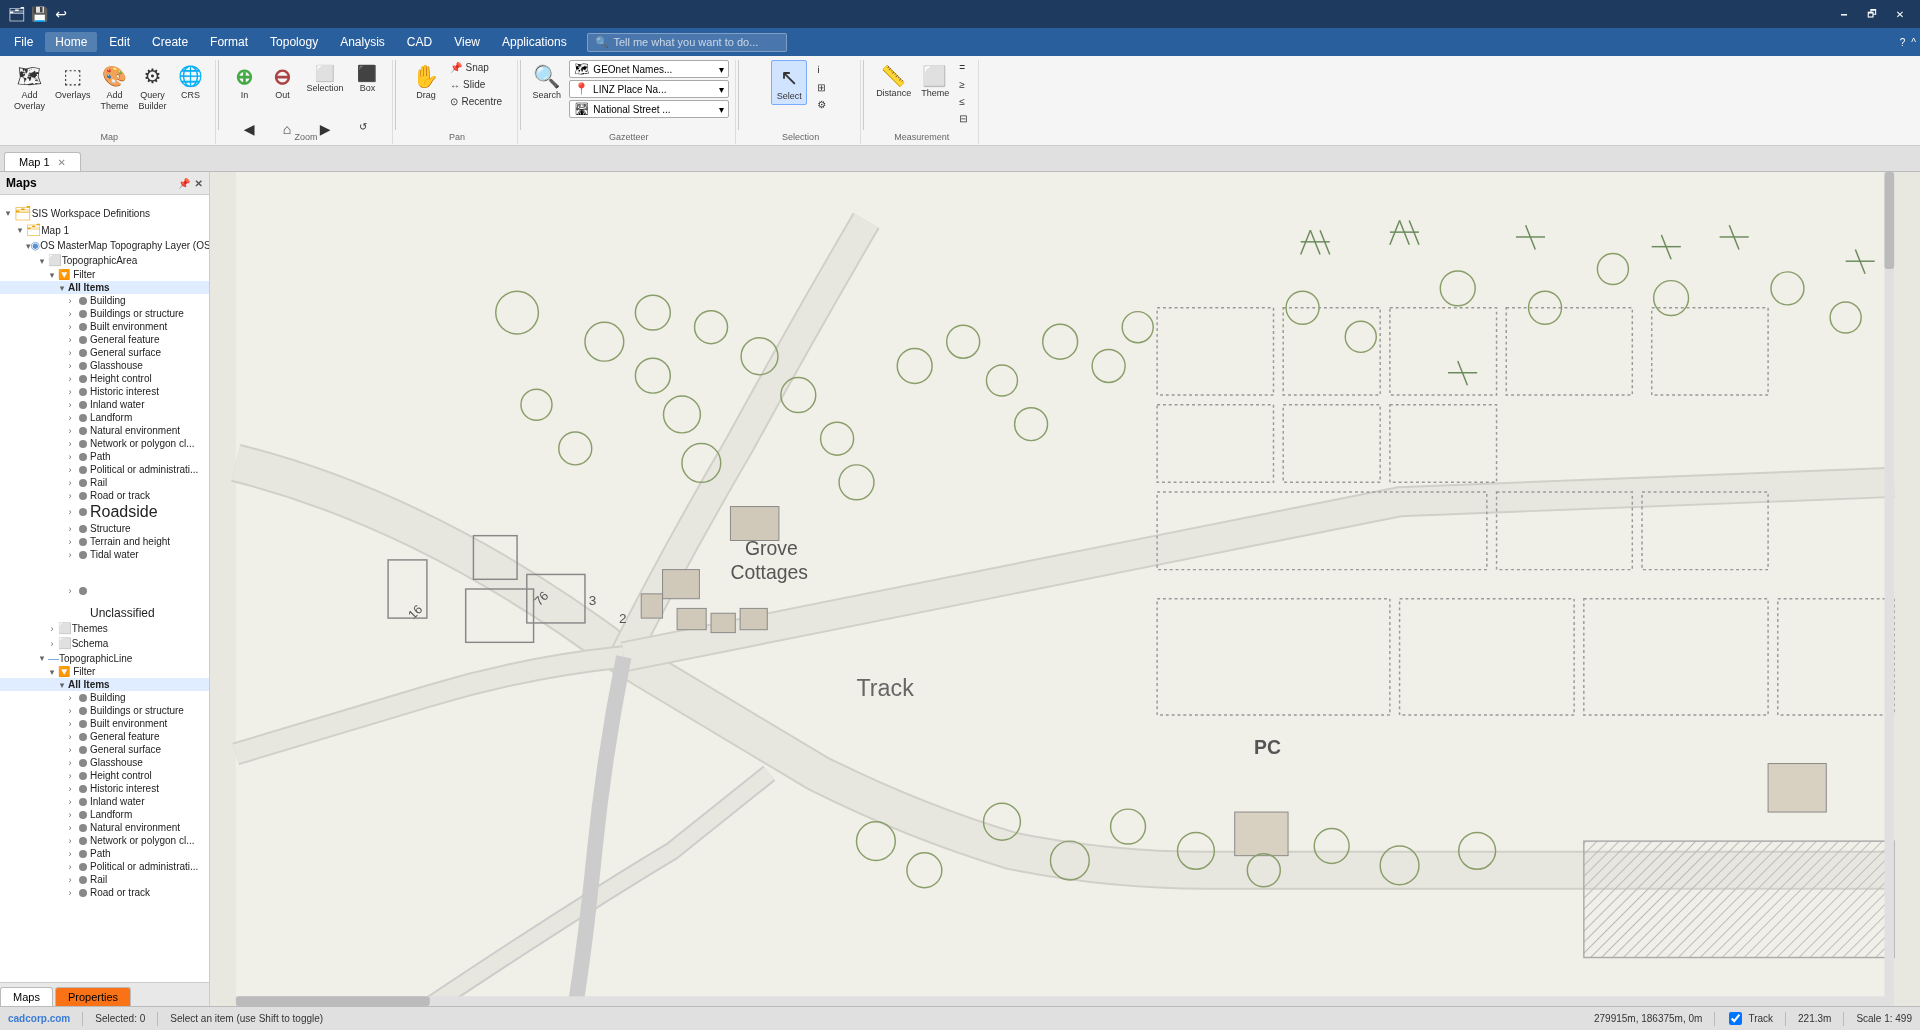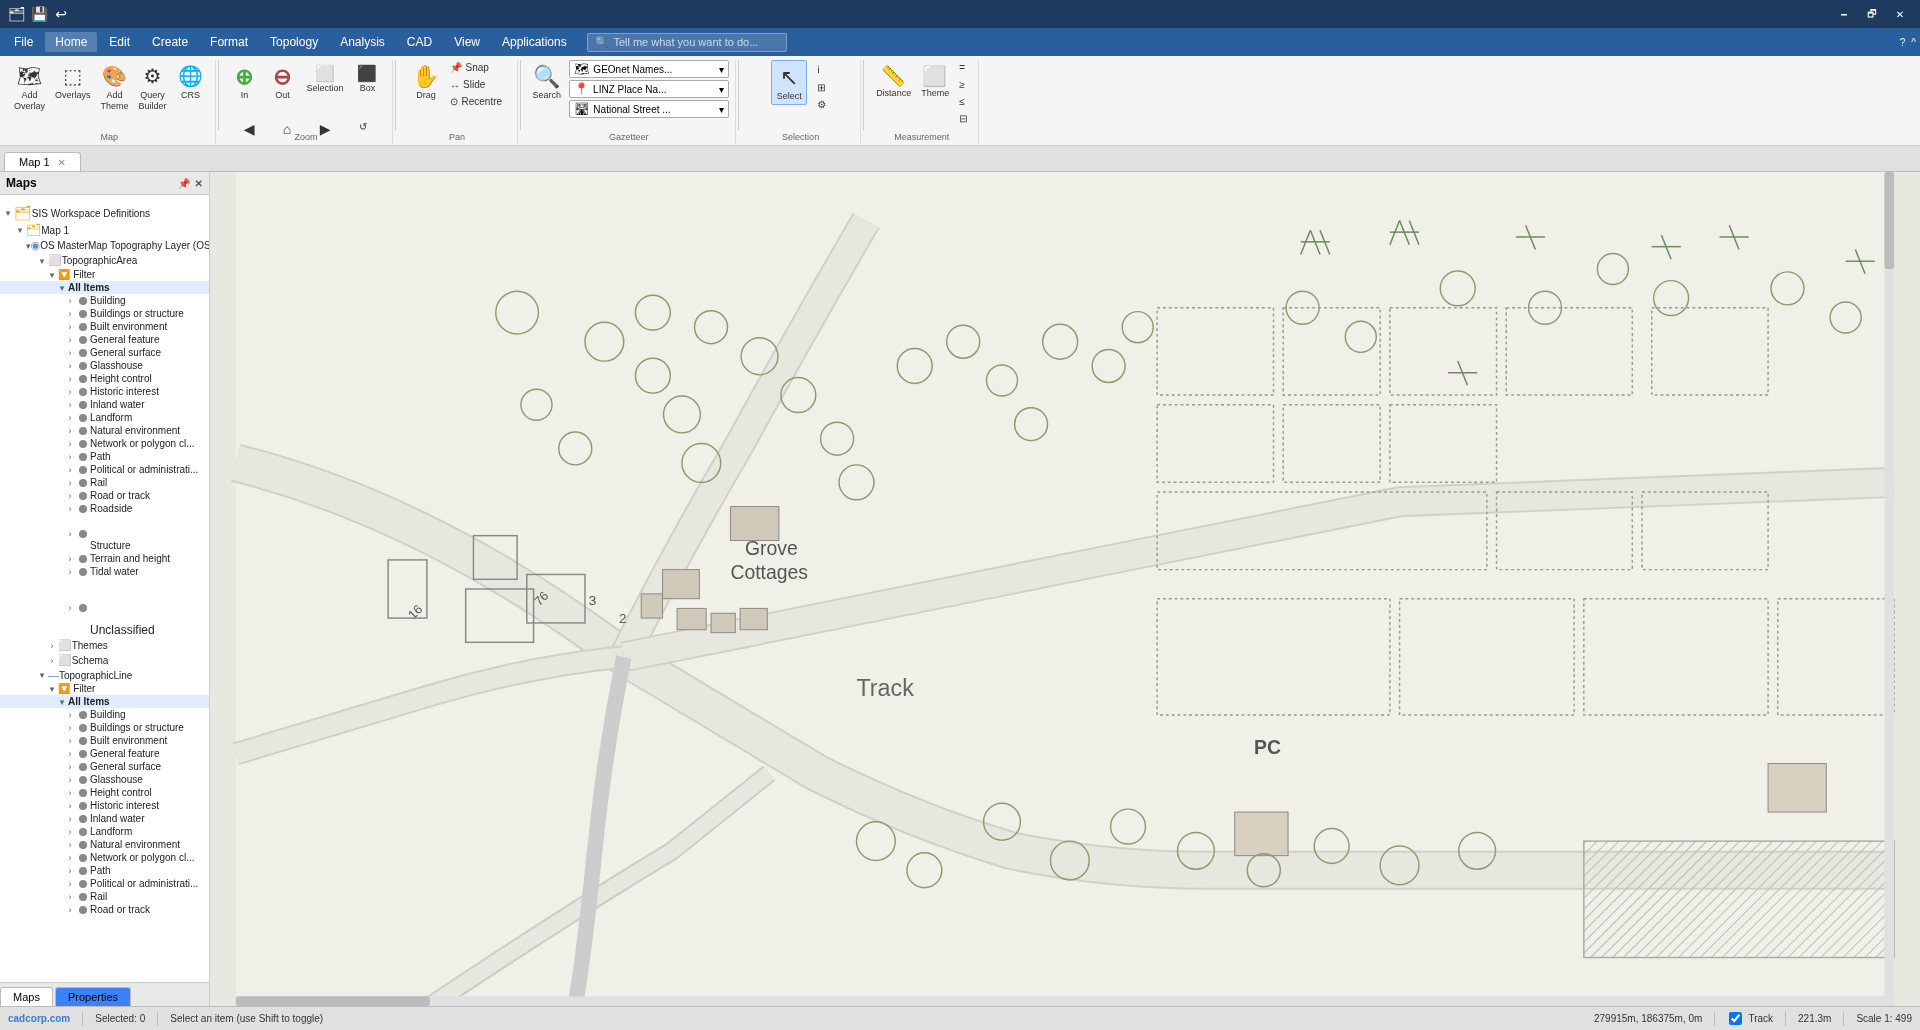--- a/index.html
+++ b/index.html
@@ -210,21 +210,21 @@
       border-top: 1px solid #ccc;
       height: 24px;
       align-items: flex-end;
     }
     .bottom-tab {
       padding: 3px 12px;
       font-size: 11px;
       cursor: pointer;
       border: 1px solid #bbb;
       border-bottom: none;
-      background: #3b82f6;
+      background: #f97316;
       border-radius: 3px 3px 0 0;
       margin-right: 2px;
     }
     .bottom-tab.active { background: white; }
 
     
     #map-area {
       flex: 1;
       background: #e8e8e0;
       position: relative;
@@ -574,26 +574,26 @@
         <span style="font-size:10px;">Rail</span>
       </div>
       <div class="tree-item" style="padding-left:64px;">
         <span class="expander">›</span>
         <span class="dot"></span>
         <span style="font-size:10px;">Road or track</span>
       </div>
       <div class="tree-item" style="padding-left:64px;">
         <span class="expander">›</span>
         <span class="dot"></span>
-        <span style="font-size:10px;">Roadside</span>
-      </div>
-      <div class="tree-item" style="padding-left:64px;">
-        <span class="expander">›</span>
-        <span class="dot"></span>
-        <span style="font-size:10px;margin-top:24px;">Structure</span>
+        <span style="font-size:16px;">Roadside</span>
+      </div>
+      <div class="tree-item" style="padding-left:64px;">
+        <span class="expander">›</span>
+        <span class="dot"></span>
+        <span style="font-size:10px;">Structure</span>
       </div>
       <div class="tree-item" style="padding-left:64px;">
         <span class="expander">›</span>
         <span class="dot"></span>
         <span style="font-size:10px;">Terrain and height</span>
       </div>
       <div class="tree-item" style="padding-left:64px;">
         <span class="expander">›</span>
         <span class="dot"></span>
         <span style="font-size:10px;">Tidal water</span>

